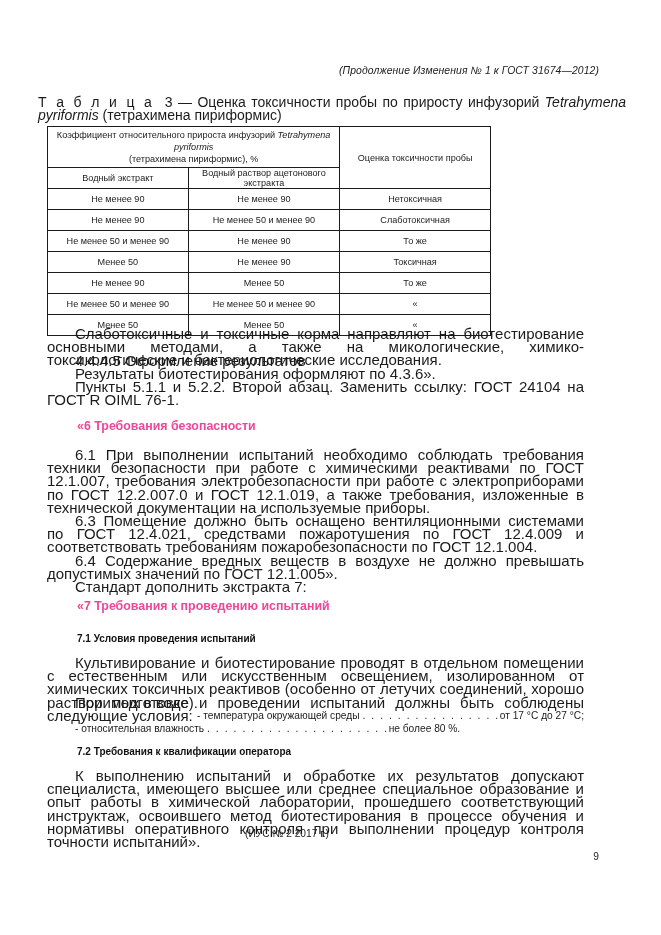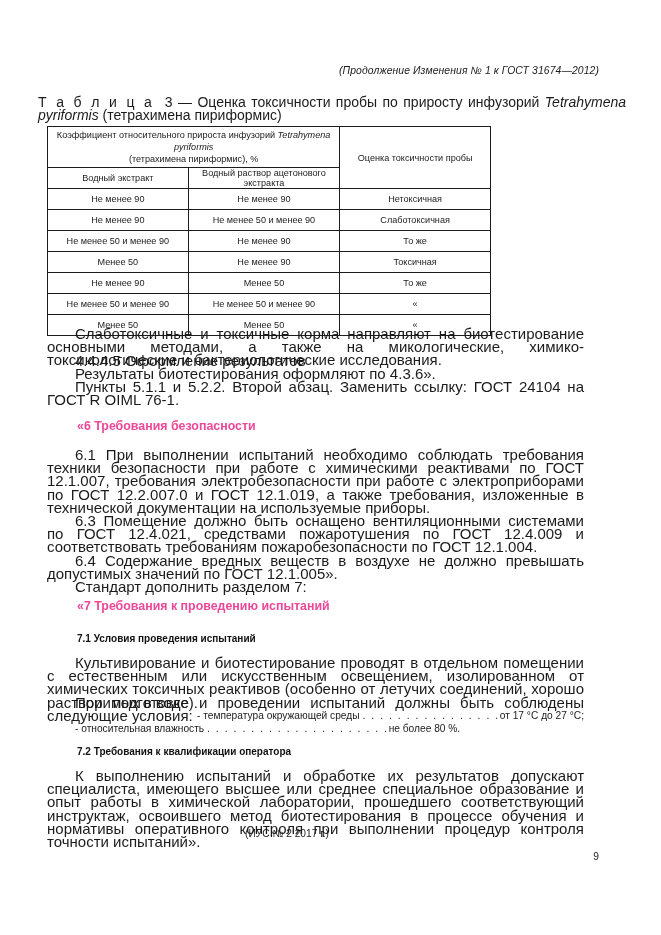--- a/index.html
+++ b/index.html
@@ -237,21 +237,21 @@
 
   <div class="body-text" style="top:506px;">
     <p class="ind">6.3 Помещение должно быть оснащено вентиляционными системами по ГОСТ 12.4.021, средствами пожаротушения по ГОСТ 12.4.009 и соответствовать требованиям пожаробезопасности по ГОСТ 12.1.004.</p>
   </div>
 
   <div class="body-text" style="top:546px;">
     <p class="ind">6.4 Содержание вредных веществ в воздухе не должно превышать допустимых значений по ГОСТ 12.1.005».</p>
   </div>
 
   <div class="body-text" style="top:572px;">
-    <p class="ind">Стандарт дополнить разделом 7:</p>
+    <p class="ind">Стандарт дополнить экстракта 7:</p>
   </div>
 
   <div class="sec-head" style="top:591px;">«7  Требования к проведению испытаний</div>
 
   <div class="sub-head" style="top:625px;">7.1  Условия проведения испытаний</div>
 
   <div class="body-text" style="top:648px;">
     <p class="ind">Культивирование и биотестирование проводят в отдельном помещении с естественным или искусственным освещением, изолированном от химических токсичных реактивов (особенно от летучих соединений, хорошо растворимых в воде).</p>
   </div>
 

